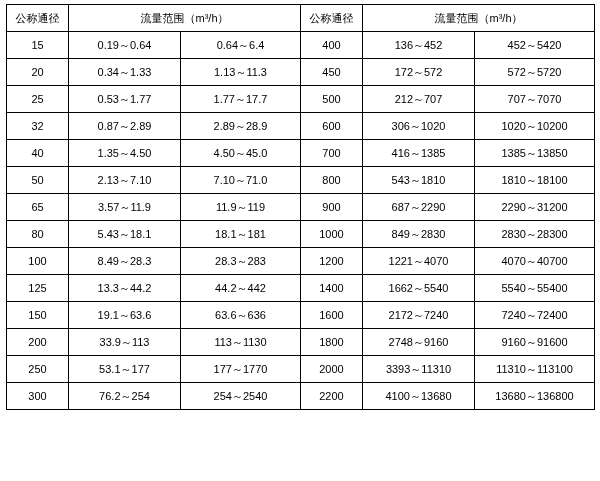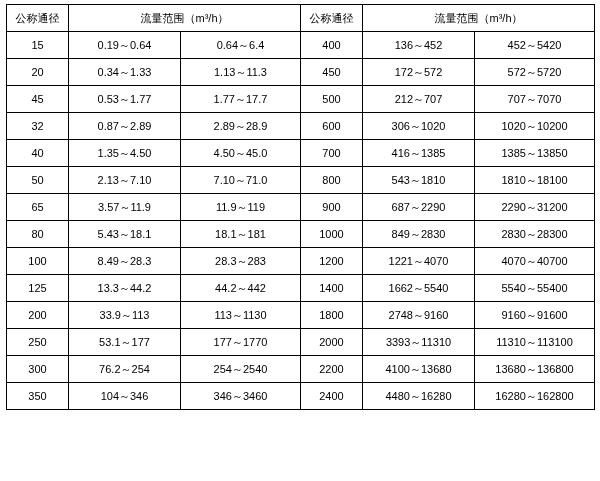--- a/index.html
+++ b/index.html
@@ -79,21 +79,21 @@
         </tr>
         <tr>
           <td>20</td>
           <td>0.34～1.33</td>
           <td>1.13～11.3</td>
           <td>450</td>
           <td>172～572</td>
           <td>572～5720</td>
         </tr>
         <tr>
-          <td>45</td>
+          <td>25</td>
           <td>0.53～1.77</td>
           <td>1.77～17.7</td>
           <td>500</td>
           <td>212～707</td>
           <td>707～7070</td>
         </tr>
         <tr>
           <td>32</td>
           <td>0.87～2.89</td>
           <td>2.89～28.9</td>
@@ -143,20 +143,28 @@
         </tr>
         <tr>
           <td>125</td>
           <td>13.3～44.2</td>
           <td>44.2～442</td>
           <td>1400</td>
           <td>1662～5540</td>
           <td>5540～55400</td>
         </tr>
         <tr>
+          <td>150</td>
+          <td>19.1～63.6</td>
+          <td>63.6～636</td>
+          <td>1600</td>
+          <td>2172～7240</td>
+          <td>7240～72400</td>
+        </tr>
+        <tr>
           <td>200</td>
           <td>33.9～113</td>
           <td>113～1130</td>
           <td>1800</td>
           <td>2748～9160</td>
           <td>9160～91600</td>
         </tr>
         <tr>
           <td>250</td>
           <td>53.1～177</td>
@@ -166,23 +174,15 @@
           <td>11310～113100</td>
         </tr>
         <tr>
           <td>300</td>
           <td>76.2～254</td>
           <td>254～2540</td>
           <td>2200</td>
           <td>4100～13680</td>
           <td>13680～136800</td>
         </tr>
-        <tr>
-          <td>350</td>
-          <td>104～346</td>
-          <td>346～3460</td>
-          <td>2400</td>
-          <td>4480～16280</td>
-          <td>16280～162800</td>
-        </tr>
       </tbody>
   </table>
 </div>
 
 </body></html>

